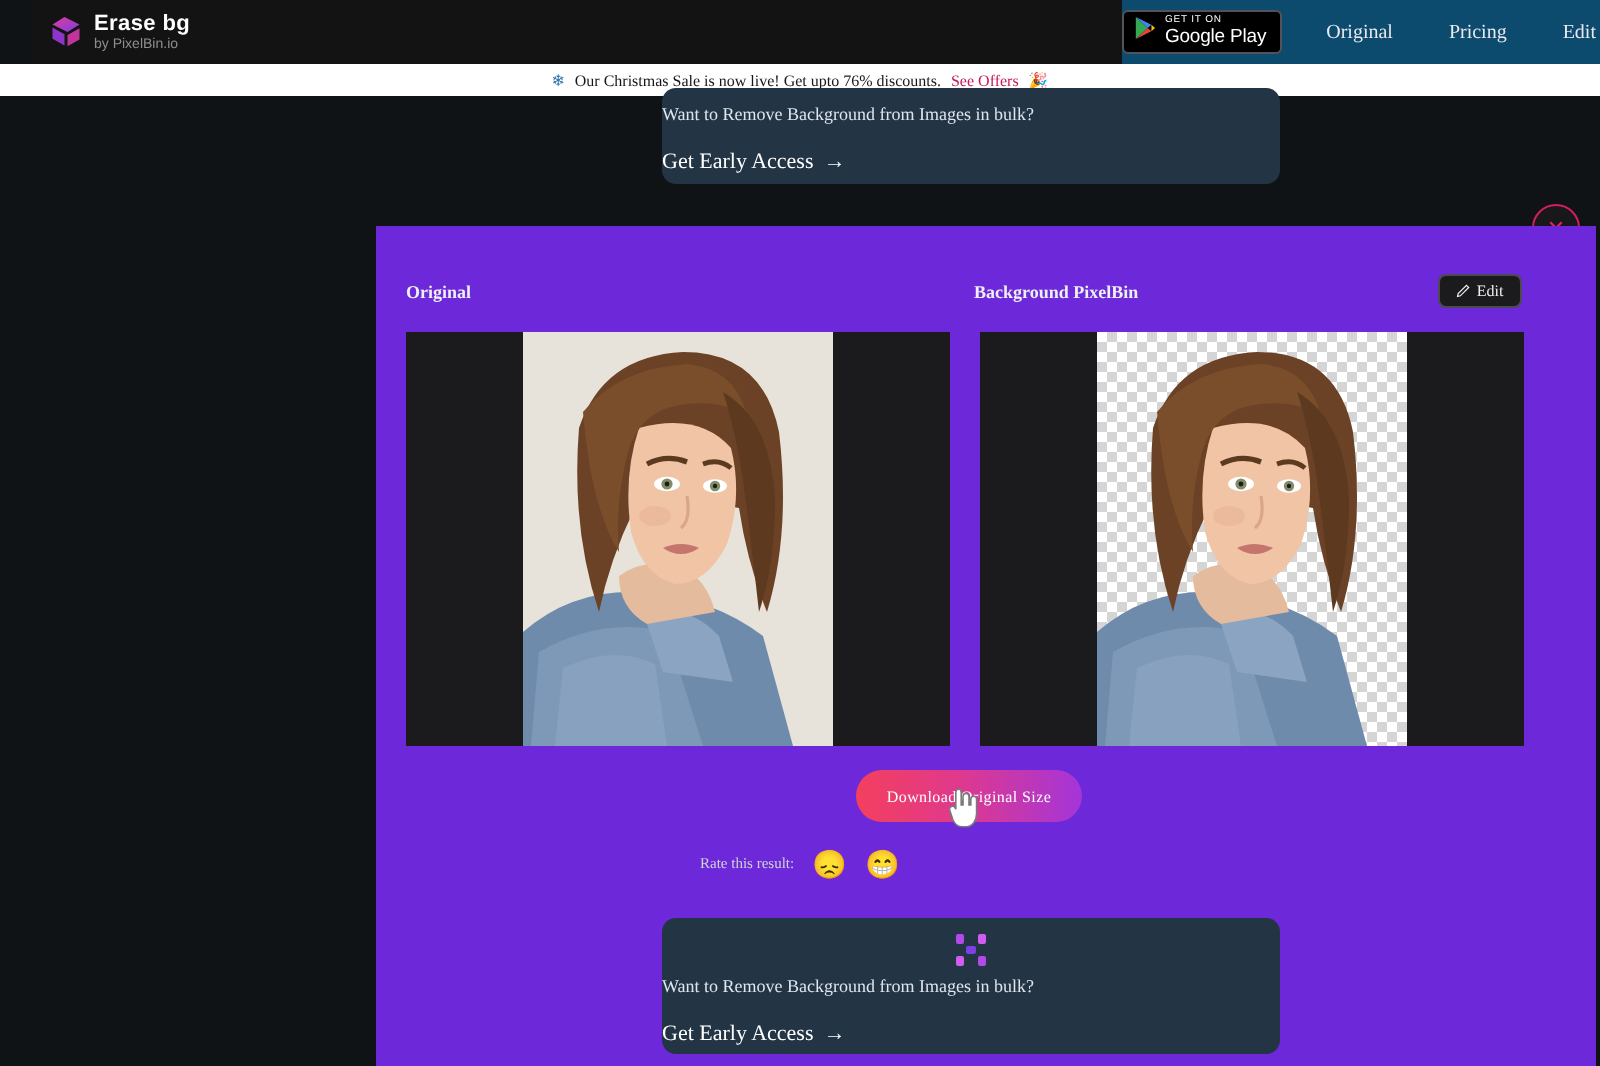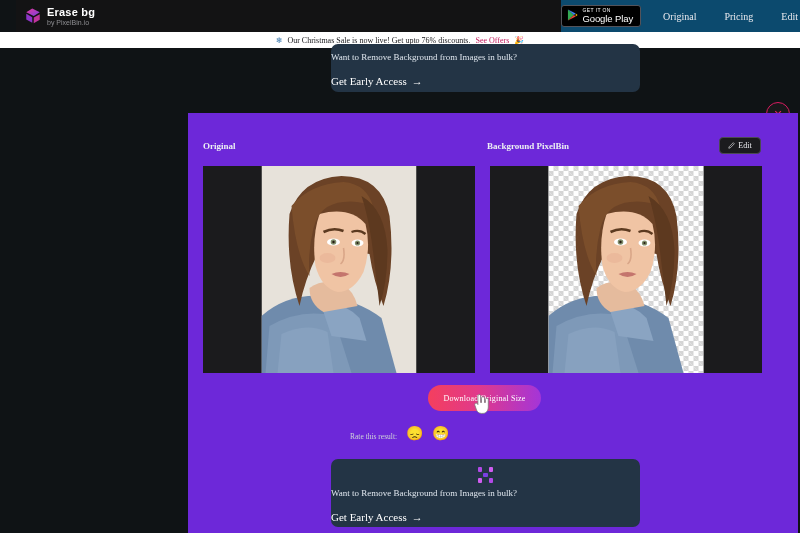--- a/index.html
+++ b/index.html
@@ -136,21 +136,21 @@
     font-size: 8px; color: #ffffff; letter-spacing: .2px;
   }
   .cursor-hand {
     position: absolute; left: 474px; top: 393px; width: 16px; height: 22px;
     pointer-events: none;
   }
 
   
   .rate-row {
     position: absolute; left: 0; top: 427px; width: 800px;
-    display: flex; align-items: flex-end; justify-content: center; gap: 9px;
+    display: flex; align-items: flex-start; justify-content: center; gap: 9px;
   }
   .rate-label { font-size: 7.5px; color: #cfd3d8; }
   .emoji { font-size: 14px; line-height: 1; }
 
   
   .cta-bottom {
     position: absolute; left: 331px; top: 459px; width: 309px; height: 68px;
     padding-top: 8px;
   }
   .xicon {

